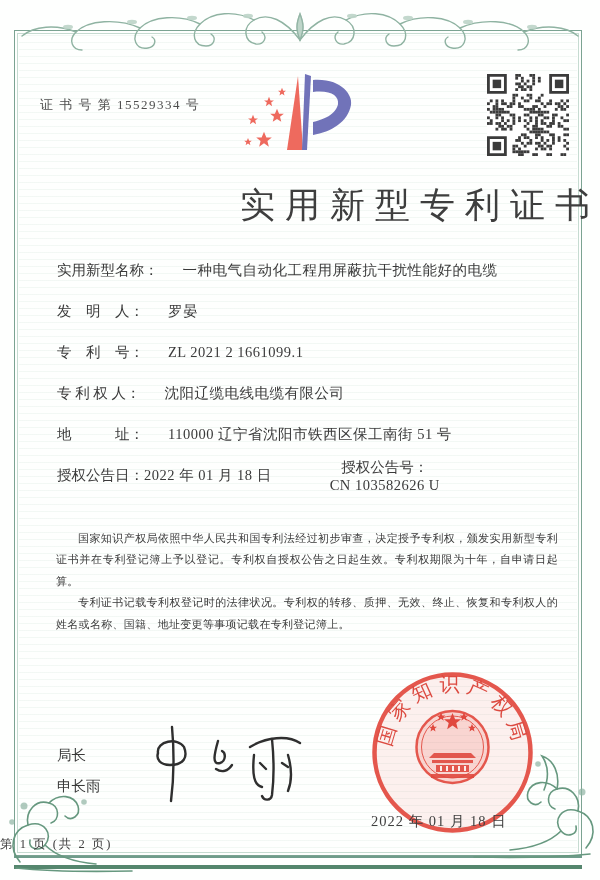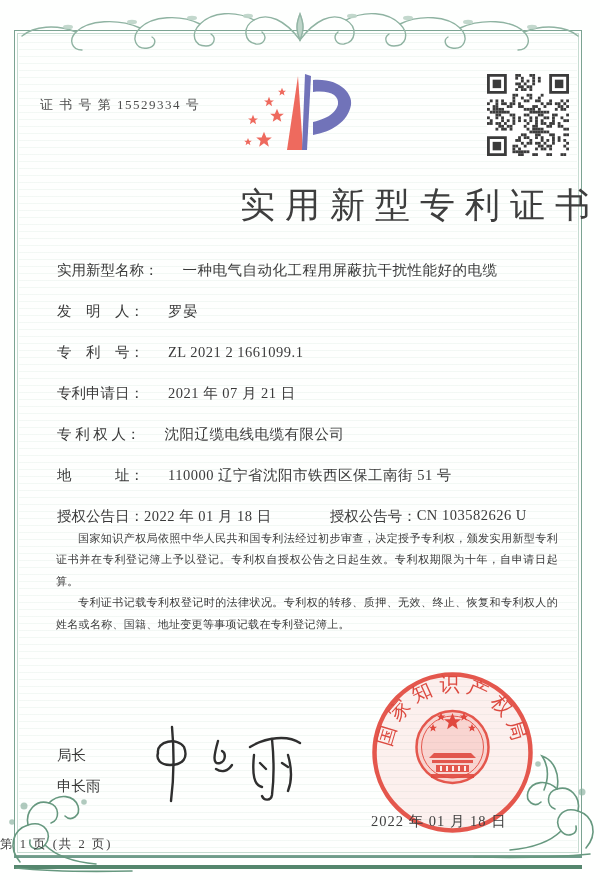--- a/index.html
+++ b/index.html
@@ -39,21 +39,21 @@
     position:absolute;left:0;top:182px;width:100%;text-align:right;z-index:4;
     font-size:35px;letter-spacing:10px;color:#3e3e3e;font-weight:normal;
   }
 
   
   .fields{position:absolute;left:57px;top:250px;right:38px;z-index:4;}
   .field-row{height:41px;display:flex;align-items:center;font-size:14.5px;color:#3a3a3a;gap:24px;}
   .field-row .lbl{white-space:pre;}
   .field-row .val{letter-spacing:0.5px;white-space:pre;}
   .field-row.double{gap:0;text-align:center;}
-  .field-row.double .pair2{margin-left:58px;display:flex;}
+  .field-row.double .pair2{margin-left:58px;display:flex;flex-direction:column;}
 
   
   .body-text{position:absolute;left:56px;right:42px;top:528px;z-index:4;}
   .body-text p{
     margin:0;font-size:11px;line-height:1.95;text-indent:2em;
     text-align:justify;color:#3a3a3a;letter-spacing:0.3px;
   }
 
   
   .sig-block{position:absolute;left:57px;top:740px;z-index:4;font-size:14.5px;line-height:2.15;color:#3a3a3a;}
@@ -392,24 +392,20 @@
     </div>
     <div class="field-row">
       <span class="lbl">发　明　人：</span>
       <span class="val">罗晏</span>
     </div>
     <div class="field-row">
       <span class="lbl">专　利　号：</span>
       <span class="val">ZL 2021 2 1661099.1</span>
     </div>
     <div class="field-row">
-      <span class="lbl">专利申请日：</span>
-      <span class="val">2021 年 07 月 21 日</span>
-    </div>
-    <div class="field-row">
       <span class="lbl">专 利 权 人：</span>
       <span class="val">沈阳辽缆电线电缆有限公司</span>
     </div>
     <div class="field-row">
       <span class="lbl">地　　　址：</span>
       <span class="val">110000 辽宁省沈阳市铁西区保工南街 51 号</span>
     </div>
     <div class="field-row double">
       <span class="lbl">授权公告日：</span>
       <span class="val">2022 年 01 月 18 日</span>

